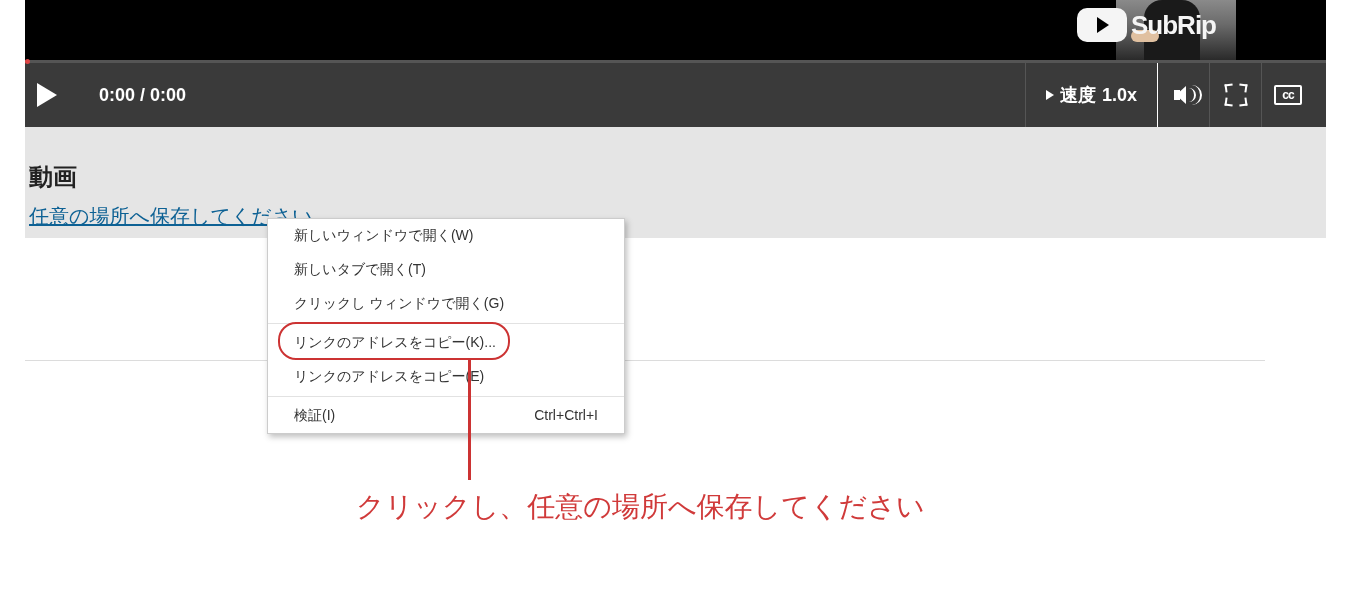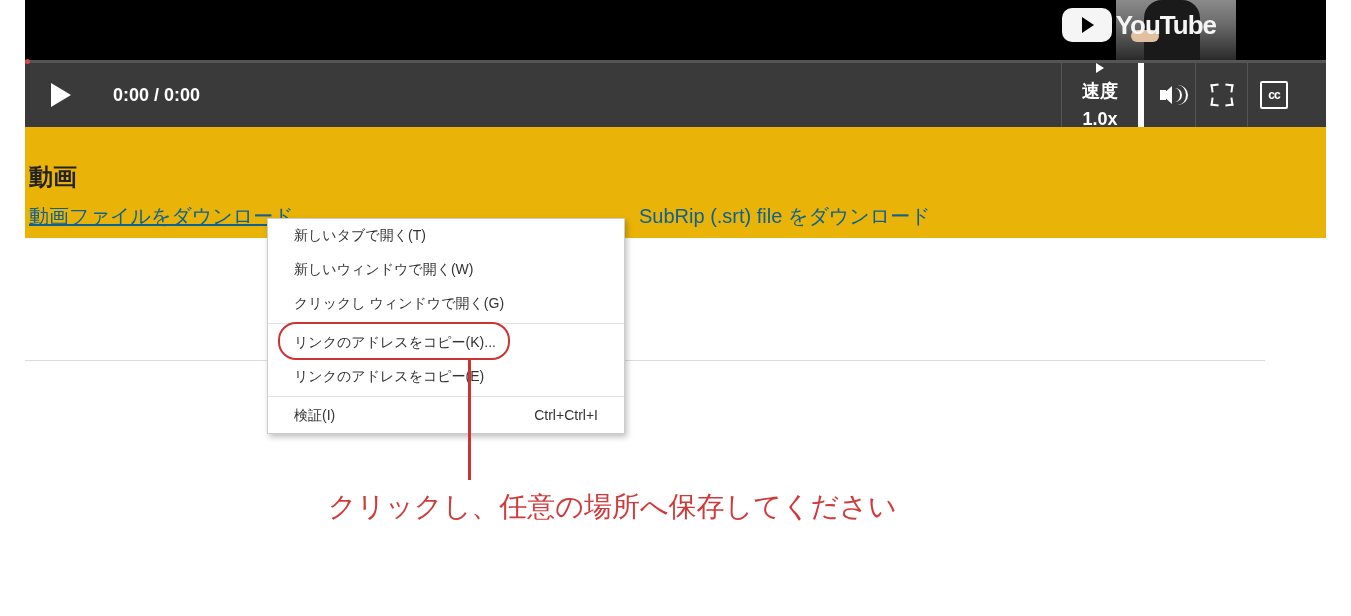--- a/index.html
+++ b/index.html
@@ -91,21 +91,21 @@
     }
     .controls-bar {
       background: #3a3a3a;
       height: 64px;
       margin: 0 25px;
       display: flex;
       align-items: center;
       color: #fff;
       font-size: 18px;
       font-weight: bold;
-      padding: 0 26px;
+      padding: 0 12px;
     }
     .play-btn {
       width: 0; height: 0;
       border-left: 20px solid #fff;
       border-top: 12px solid transparent;
       border-bottom: 12px solid transparent;
       margin-right: 42px;
     }
     .time-text { flex: 0 0 auto; }
     .spacer { flex: 1; }
@@ -113,24 +113,23 @@
       width: 52px;
       display: flex;
       align-items: center;
       justify-content: center;
     }
     .speed-ctrl {
       display: flex;
       align-items: center;
       gap: 6px;
       border-left: 1px solid #555;
-      border-right: 6px solid #ffffff;
+      border-right: 1px solid #ffffff;
       height: 100%;
       padding: 0 20px;
-      flex-direction: column;
     }
     .speed-arrow {
       width: 0; height: 0;
       border-left: 8px solid #fff;
       border-top: 5px solid transparent;
       border-bottom: 5px solid transparent;
     }
     .divider-r { border-right: 1px solid #555; height: 100%; }
     .vol-icon {
       width: 20px; height: 20px; position: relative;
@@ -162,34 +161,33 @@
       width: 8px; height: 8px;
       border: 2px solid #fff;
     }
     .fs-tl { top: 0; left: 0; border-right: none; border-bottom: none; transform: rotate(-8deg); }
     .fs-tr { top: 0; right: 0; border-left: none; border-bottom: none; transform: rotate(8deg); }
     .fs-bl { bottom: 0; left: 0; border-right: none; border-top: none; transform: rotate(8deg); }
     .fs-br { bottom: 0; right: 0; border-left: none; border-top: none; transform: rotate(-8deg); }
     .cc-icon {
       border: 2px solid #fff;
       border-radius: 2px;
-      width: 28px; height: 28px;
+      width: 28px; height: 20px;
       display: flex;
       align-items: center;
       justify-content: center;
       font-size: 12px;
       font-weight: bold;
       letter-spacing: -1px;
     }
     .below-section {
       margin: 0 25px;
       padding: 34px 0 0 0;
       display: flex;
-      background: #eab308;
-      align-items: flex-end;
+      background: #e5e5e5;
     }
     .col-left { flex: 0 0 610px; }
     .col-right { flex: 1; }
     .section-heading {
       font-size: 24px;
       font-weight: bold;
       color: #222;
       margin: 0 0 10px 4px;
     }
     .link-line {
@@ -237,21 +235,21 @@
       left: 468px;
       top: 360px;
       width: 2.5px;
       height: 120px;
       background: #cc3333;
       z-index: 20;
       pointer-events: none;
     }
     .highlight-text {
       position: absolute;
-      left: 328px;
+      left: 356px;
       top: 488px;
       font-size: 28px;
       color: #d03a3a;
       font-weight: 500;
       z-index: 20;
       pointer-events: none;
     }
     .bottom-hr {
       position: absolute;
       left: 25px;
@@ -267,21 +265,21 @@
 
 <div class="video-area">
   <div class="video-content">
     <div class="figure-body"></div>
     <div class="figure-arm"></div>
   </div>
   <div class="youtube-logo">
     <div class="youtube-icon">
       <div class="youtube-triangle"></div>
     </div>
-    <span class="youtube-text">YouTube</span>
+    <span class="youtube-text">SubRip</span>
   </div>
 </div>
 
 <div class="progress-bar">
   <div class="progress-dot"></div>
 </div>
 
 <div class="controls-bar">
   <div class="play-btn"></div>
   <div class="time-text">0:00 / 0:00</div>
@@ -308,35 +306,34 @@
     </div>
   </div>
   <div class="right-ctrl">
     <div class="cc-icon">cc</div>
   </div>
 </div>
 
 <div class="below-section">
   <div class="col-left">
     <div class="section-heading">動画</div>
-    <div class="link-line link-underline">動画ファイルをダウンロード</div>
+    <div class="link-line link-underline">任意の場所へ保存してください</div>
   </div>
   <div class="col-right">
-    <div class="link-line">SubRip (.srt) file をダウンロード</div>
   </div>
 </div>
 
 <div class="bottom-hr"></div>
 
 <div class="context-menu">
   <div class="cm-item">
+      <span>新しいウィンドウで開く(W)</span>
+    </div>
+  <div class="cm-item">
       <span>新しいタブで開く(T)</span>
-    </div>
-  <div class="cm-item">
-      <span>新しいウィンドウで開く(W)</span>
     </div>
   <div class="cm-item">
       <span>クリックし ウィンドウで開く(G)</span>
     </div>
   <div class="cm-sep"></div>
   <div class="cm-item">
       <span>リンクのアドレスをコピー(K)...</span>
     </div>
   <div class="cm-item">
       <span>リンクのアドレスをコピー(E)</span>

